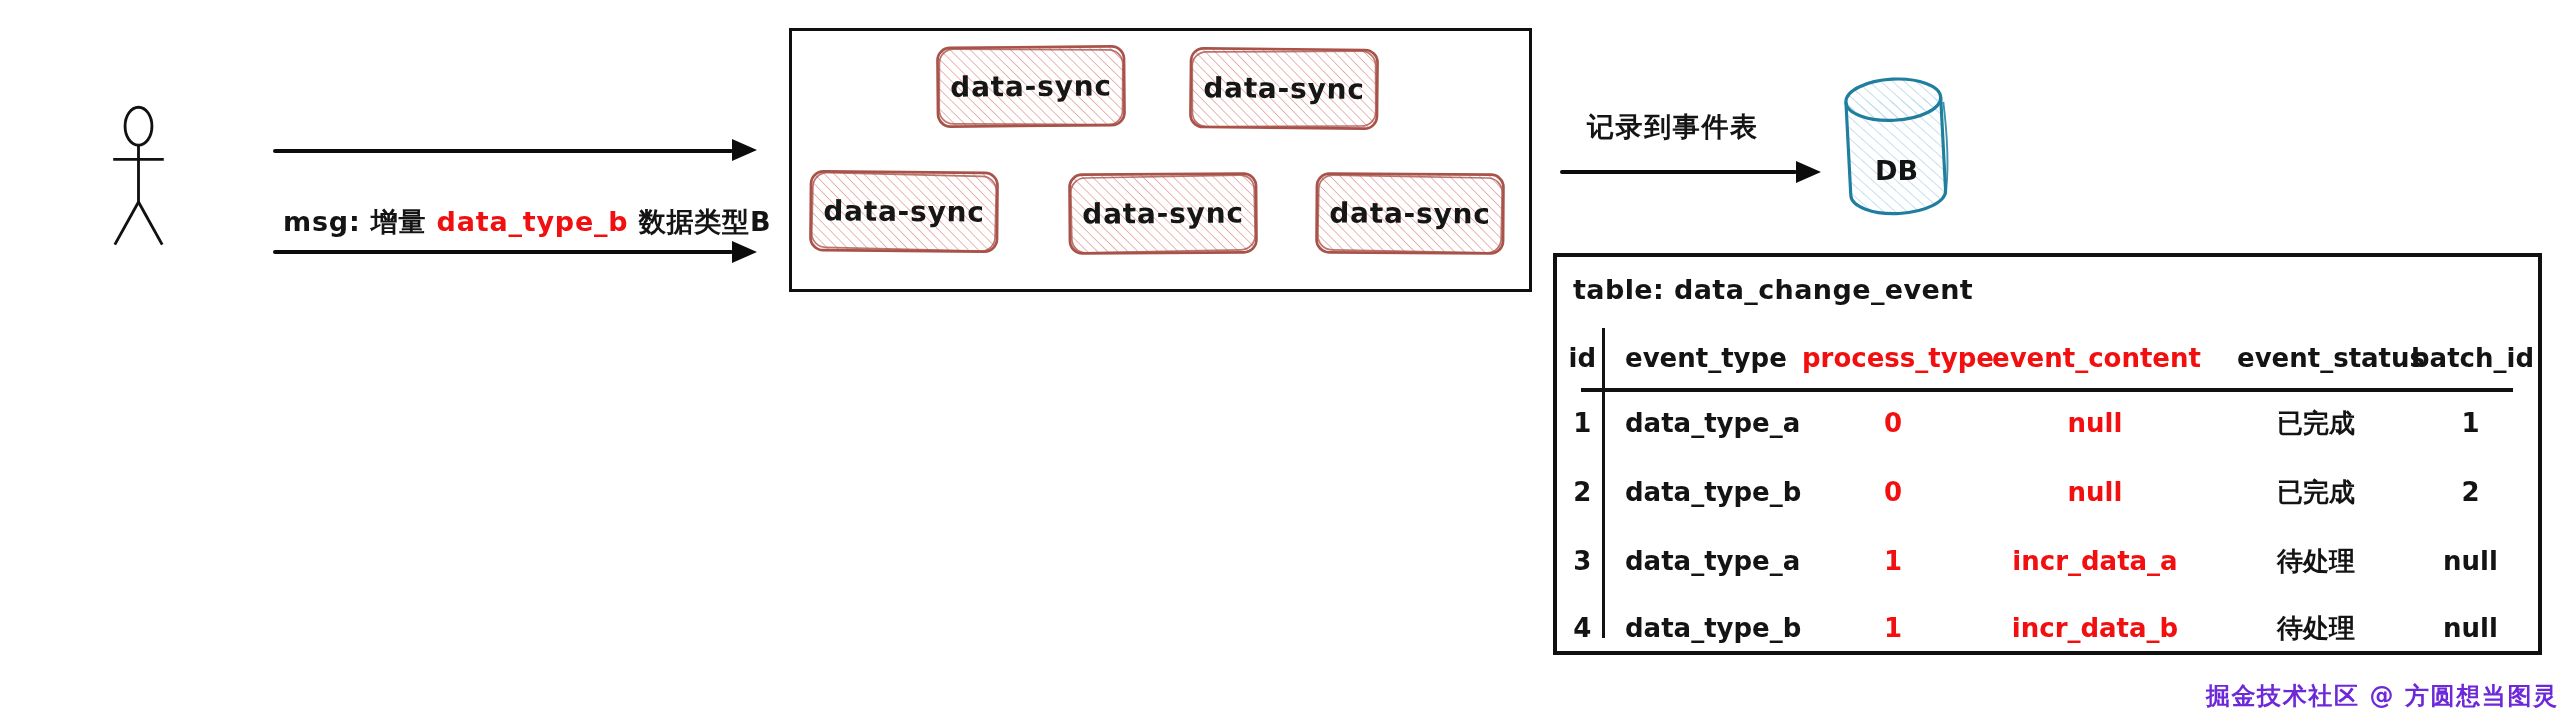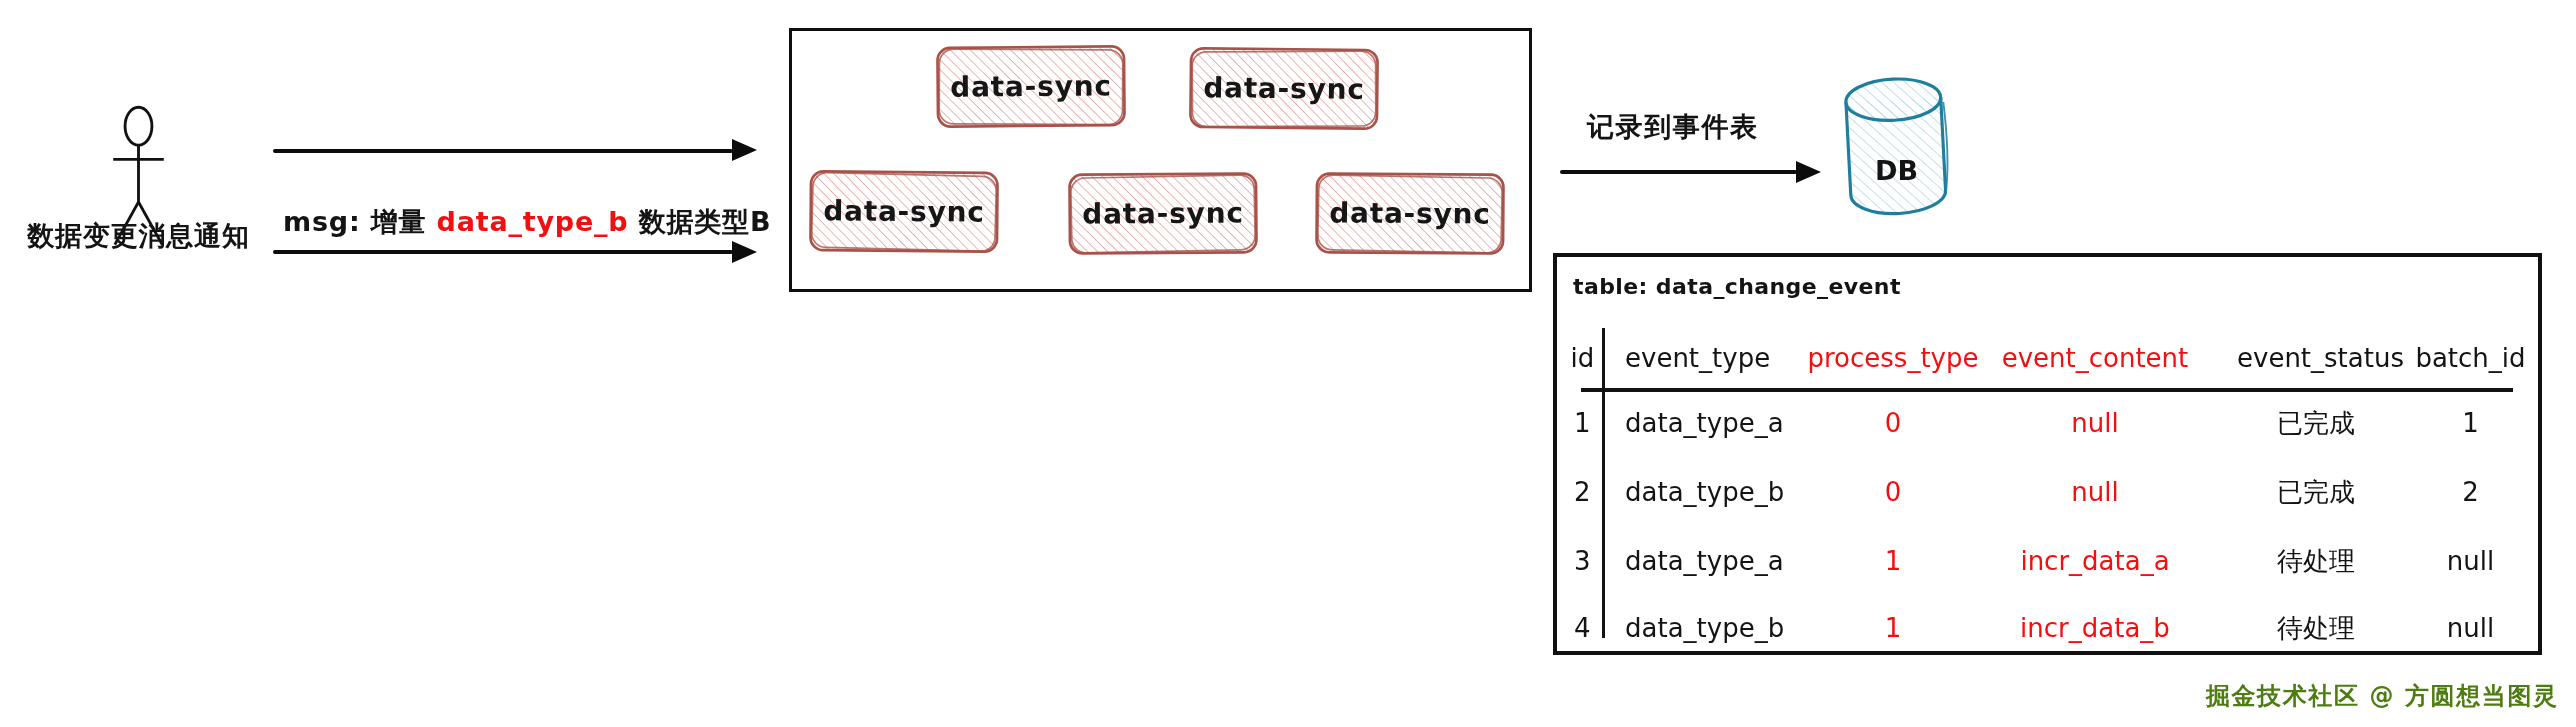--- a/index.html
+++ b/index.html
@@ -39,35 +39,35 @@
 
   
   .db-arrow-label{left:1587px;top:109px;font-size:27px;font-weight:700;letter-spacing:1.6px;}
   .arrow3-line{left:1560px;top:170px;width:237px;}
   .arrow3-head{left:1796px;top:161px;}
   .db-svg{left:1837px;top:68px;width:119px;height:155px;transform:rotate(-3deg);}
   .db-label{left:1875px;top:155px;width:63px;text-align:left;font-size:27px;font-weight:700;}
 
   
   .etable{left:1553px;top:253px;width:981px;height:394px;border:4px solid #101010;background:#fff;}
-  .etitle{left:16px;top:17.4px;font-size:22px;font-weight:700;letter-spacing:0.4px;}
-  .ecell{position:absolute;font-size:26px;font-weight:400;line-height:35px;white-space:nowrap;}
+  .etitle{left:16px;top:17.4px;font-size:27px;font-weight:700;letter-spacing:0.4px;}
+  .ecell{position:absolute;font-size:26px;font-weight:700;line-height:35px;white-space:nowrap;}
   .hrow{top:84px;}
   .r0{top:149px;} .r1{top:218px;} .r2{top:287px;} .r3{top:354px;}
   .col-id{left:6.3px;width:38px;text-align:center;}
   .col-etype{left:68px;width:190px;text-align:left;}
   .col-ptype{left:245px;width:182px;text-align:center;}
   .col-econtent{left:435px;width:206px;text-align:center;}
   .col-estatus{left:680px;width:158px;text-align:center;}
   .col-bid{left:854px;width:119px;text-align:center;}
   .eunderline{left:24px;top:131px;width:932px;height:4px;background:#121212;}
   .evline{left:45px;top:71px;width:3.2px;height:310px;background:#121212;}
 
   
-  .watermark{right:17.4px;top:680px;font-size:24px;font-weight:700;color:#4d7c0f;
+  .watermark{right:17.4px;top:680px;font-size:24px;font-weight:700;color:#6d28d9;
     text-shadow:1.6px 1.6px 0 #ffffff;letter-spacing:1.6px;}
 </style>
 </head>
 <body>
 
 <div class="stage">
 
   <svg width="0" height="0" style="position:absolute" aria-hidden="true">
     <defs>
       <pattern id="hatchRed" width="9" height="9" patternUnits="userSpaceOnUse" patternTransform="rotate(-45)">
@@ -79,21 +79,20 @@
     </defs>
   </svg>
 
   <svg class="abs actor-svg" viewBox="0 0 160 200">
     <ellipse cx="80" cy="42" rx="17" ry="24" fill="none" stroke="#111" stroke-width="3.6"></ellipse>
     <line x1="48" y1="84" x2="112" y2="84" stroke="#111" stroke-width="3.6"></line>
     <line x1="80" y1="66" x2="80" y2="138" stroke="#111" stroke-width="3.6"></line>
     <line x1="80" y1="138" x2="50" y2="192" stroke="#111" stroke-width="3.6"></line>
     <line x1="80" y1="138" x2="110" y2="192" stroke="#111" stroke-width="3.6"></line>
   </svg>
-  <div class="abs actor-label">数据变更消息通知</div>
 
   <div class="abs hline arrow1-line"></div>
   <div class="abs ahead arrow1-head"></div>
 
   <div class="abs msg-label msg2"><span>msg: 增量 </span><span class="red">data_type_b</span><span> 数据类型B</span></div>
   <div class="abs hline arrow2-line"></div>
   <div class="abs ahead arrow2-head"></div>
 
   <div class="abs cluster"></div>
 

